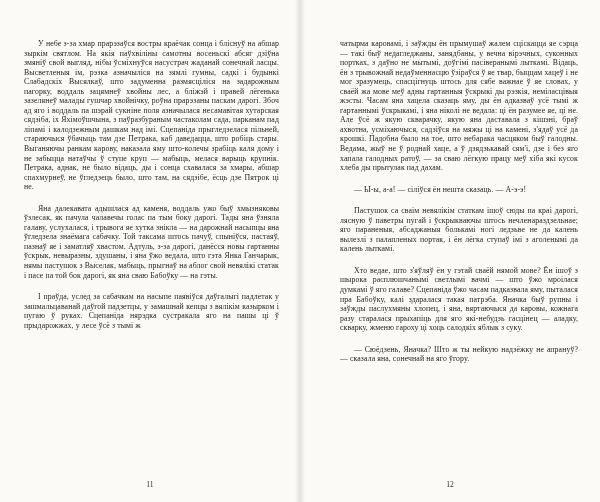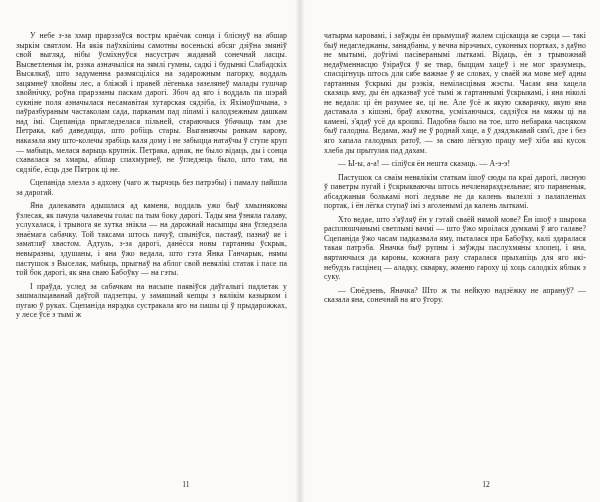--- a/index.html
+++ b/index.html
@@ -47,47 +47,45 @@
     top: 27px;
     bottom: 36px;
     left: 12px;
     right: 9px;
     font-size: 7.8px;
     line-height: 9.55px;
     text-align: justify;
     letter-spacing: 0.1px;
     overflow: hidden;
   }
-  .page-right .text-block { left: 20px; right: 10px; }
+  .page-right .text-block { left: 28px; right: 10px; }
   .text-block p {
-    margin: 4px;
+    margin: 12px;
     text-indent: 14px;
   }
   .text-block p.continuation { text-indent: 0; }
   .page-number {
     position: absolute;
     bottom: 13px;
     left: 0;
     width: 100%;
     text-align: center;
     font-size: 7.6px;
     color: #2d2d2d;
-    margin-left: 36px;
   }
 </style>
 </head>
 <body>
 
 <div class="spread">
   <div class="page-edge-top"></div>
 
   <div class="page page-left">
     <div class="text-block">
       <p>У небе з-за хмар прарэзаўся востры краёчак сонца і бліснуў на абшар зыркім святлом. На якія паўхвіліны самотны восеньскі абсяг дзіўна змяніў свой выгляд, нібы ўсміхнуўся насустрач жаданай сонечнай ласцы. Высветленыя ім, рэзка азначыліся на зямлі гумны, садкі і будынкі Слабадскіх Высялкаў, што задуменна размясціліся на задарожным пагорку, воддаль зацямнеў хвойны лес, а бліжэй і правей лёгенька зазелянеў малады гушчар хвойнічку, роўна прарэзаны паскам дарогі. Збоч ад яго і воддаль па шэрай сукніне поля азначылася несамавітая хутарская сядзіба, іх Яхімоўшчына, з паўразбураным частаколам сада, парканам пад ліпамі і калодзежным дашкам над імі. Сцепаніда прыгледзелася пільней, стараючыся ўбачыць там дзе Петрака, каб даведацца, што робіць стары. Выганяючы ранкам карову, наказала яму што-колечы зрабіць каля дому і не забыцца натаўчы ў ступе круп — мабыць, мелася варыць крупнік. Петрака, аднак, не было відаць, ды і сонца схавалася за хмары, абшар спахмурнеў, не ўгледзець было, што там, на сядзібе, ёсць дзе Пятрок ці не.</p>
-      <p>Сцепаніда злезла з адхону (чаго ж тырчэць без патрэбы) і памалу пайшла за дарогай.</p>
       <p>Яна далекавата адышлася ад каменя, воддаль ужо быў хмызняковы ўзлесак, як пачула чалавечы голас па тым боку дарогі. Тады яна ўзняла галаву, услухалася, і трывога яе хутка знікла — на дарожнай насыпцы яна ўгледзела знаёмага сабачку. Той таксама штось пачуў, спыніўся, пастаяў, пазнаў яе і заматляў хвастом. Адтуль, з-за дарогі, данёсся новы гартанны ўскрык, невыразны, здушаны, і яна ўжо ведала, што гэта Янка Ганчарык, нямы пастушок з Выселак, мабыць, прыгнаў на аблог свой невялікі статак і пасе па той бок дарогі, як яна сваю Бабоўку — на гэты.</p>
       <p>І праўда, услед за сабачкам на насыпе паявіўся даўгалыгі падлетак у зашмальцаванай даўгой падзетцы, у замашнай кепцы з вялікім казырком і пугаю ў руках. Сцепаніда нярэдка сустракала яго на пашы ці ў прыдарожжах, у лесе ўсё з тымі ж</p>
     </div>
     <div class="page-number">11</div>
   </div>
 
   <div class="page page-right">
     <div class="text-block">
       <p class="continuation">чатырма каровамі, і заўжды ён прымушаў жалем сціскацца яе сэрца — такі быў недагледжаны, занядбаны, у вечна вірэчных, суконных портках, з даўно не мытымі, доўгімі пасіверанымі лыткамі. Відаць, ён з трывожнай недаўменнасцю ўзіраўся ў яе твар, быццам хацеў і не мог зразумець, спасцігнуць штось для сябе важнае ў яе словах, у сваёй жа мове меў адны гартанныя ўскрыкі ды рэзкія, неміласцівыя жэсты. Часам яна хацела сказаць яму, ды ён адказваў усё тымі ж гартаннымі ўскрыкамі, і яна ніколі не ведала: ці ён разумее яе, ці не. Але ўсё ж якую скварачку, якую яна даставала з кішэні, браў ахвотна, усміхаючыся, садзіўся на мяжы ці на камені, з'ядаў усё да крошкі. Падобна было на тое, што небарака часцяком быў галодны. Ведама, жыў не ў роднай хаце, а ў дзядзькавай сям'і, дзе і без яго хапала галодных ратоў, — за сваю лёгкую працу меў хіба які кусок хлеба ды прытулак пад дахам.</p>
       <p>— Ы-ы, а-а! — сіліўся ён нешта сказаць. — А-э-э!</p>

